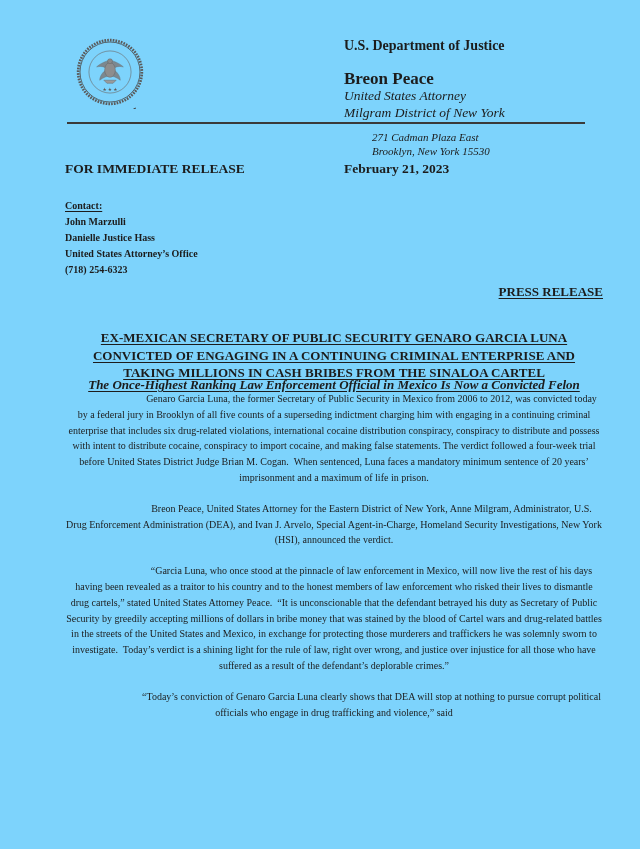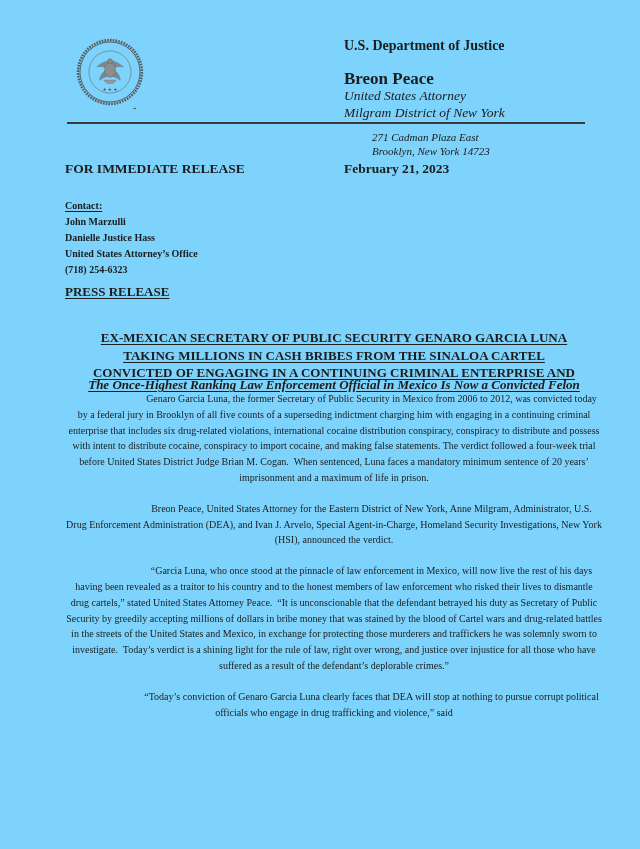--- a/index.html
+++ b/index.html
@@ -92,21 +92,21 @@
     text-decoration: underline;
     text-underline-offset: 2px;
   }
 
   
   .pr-heading {
     position: absolute;
     left: 65px;
     top: 284px;
     width: 538px;
-    text-align: left;
+    text-align: right;
     font-weight: bold;
     font-size: 13px;
   }
   .pr-heading span, .pr-title .t-line, .pr-subtitle span {
     text-decoration: underline;
     text-underline-offset: 2px;
   }
   .pr-title {
     position: absolute;
     left: 65px;
@@ -176,21 +176,21 @@
     <div class="agency">U.S. Department of Justice</div>
     <div class="officer-name">Breon Peace</div>
     <div class="officer-line">United States Attorney</div>
     <div class="officer-line">Milgram District of New York</div>
   </div>
 
   <div class="rule"></div>
 
   <div class="address">
     <div>271 Cadman Plaza East</div>
-    <div>Brooklyn, New York 14723</div>
+    <div>Brooklyn, New York 15530</div>
   </div>
 
   <div class="release-row">
     <span class="release-label">FOR IMMEDIATE RELEASE</span>
     <span class="release-date">February 21, 2023</span>
   </div>
 
   <div class="contact">
     <div class="contact-label">Contact:</div>
     <div>John Marzulli</div>
@@ -198,28 +198,28 @@
     <div>United States Attorney’s Office</div>
     <div>(718) 254-6323</div>
   </div>
 
   <div class="pr-heading">
     <span>PRESS RELEASE</span>
   </div>
 
   <div class="pr-title">
     <div><span class="t-line">EX-MEXICAN SECRETARY OF PUBLIC SECURITY GENARO GARCIA LUNA</span></div>
+    <div><span class="t-line">CONVICTED OF ENGAGING IN A CONTINUING CRIMINAL ENTERPRISE AND</span></div>
     <div><span class="t-line">TAKING MILLIONS IN CASH BRIBES FROM THE SINALOA CARTEL</span></div>
-    <div><span class="t-line">CONVICTED OF ENGAGING IN A CONTINUING CRIMINAL ENTERPRISE AND</span></div>
   </div>
 
   <div class="pr-subtitle">
     <span>The Once-Highest Ranking Law Enforcement Official in Mexico Is Now a Convicted Felon</span>
   </div>
 
   <div class="body-text">
     <p>Genaro Garcia Luna, the former Secretary of Public Security in Mexico from 2006 to 2012, was convicted today by a federal jury in Brooklyn of all five counts of a superseding indictment charging him with engaging in a continuing criminal enterprise that includes six drug-related violations, international cocaine distribution conspiracy, conspiracy to distribute and possess with intent to distribute cocaine, conspiracy to import cocaine, and making false statements. The verdict followed a four-week trial before United States District Judge Brian M. Cogan.  When sentenced, Luna faces a mandatory minimum sentence of 20 years’ imprisonment and a maximum of life in prison.</p>
     <p>Breon Peace, United States Attorney for the Eastern District of New York, Anne Milgram, Administrator, U.S. Drug Enforcement Administration (DEA), and Ivan J. Arvelo, Special Agent-in-Charge, Homeland Security Investigations, New York (HSI), announced the verdict.</p>
     <p>“Garcia Luna, who once stood at the pinnacle of law enforcement in Mexico, will now live the rest of his days having been revealed as a traitor to his country and to the honest members of law enforcement who risked their lives to dismantle drug cartels,” stated United States Attorney Peace.  “It is unconscionable that the defendant betrayed his duty as Secretary of Public Security by greedily accepting millions of dollars in bribe money that was stained by the blood of Cartel wars and drug-related battles in the streets of the United States and Mexico, in exchange for protecting those murderers and traffickers he was solemnly sworn to investigate.  Today’s verdict is a shining light for the rule of law, right over wrong, and justice over injustice for all those who have suffered as a result of the defendant’s deplorable crimes.”</p>
-    <p>“Today’s conviction of Genaro Garcia Luna clearly faces that DEA will stop at nothing to pursue corrupt political officials who engage in drug trafficking and violence,” said</p>
+    <p>“Today’s conviction of Genaro Garcia Luna clearly shows that DEA will stop at nothing to pursue corrupt political officials who engage in drug trafficking and violence,” said</p>
   </div>
 
 </div>
 
 </body></html>

